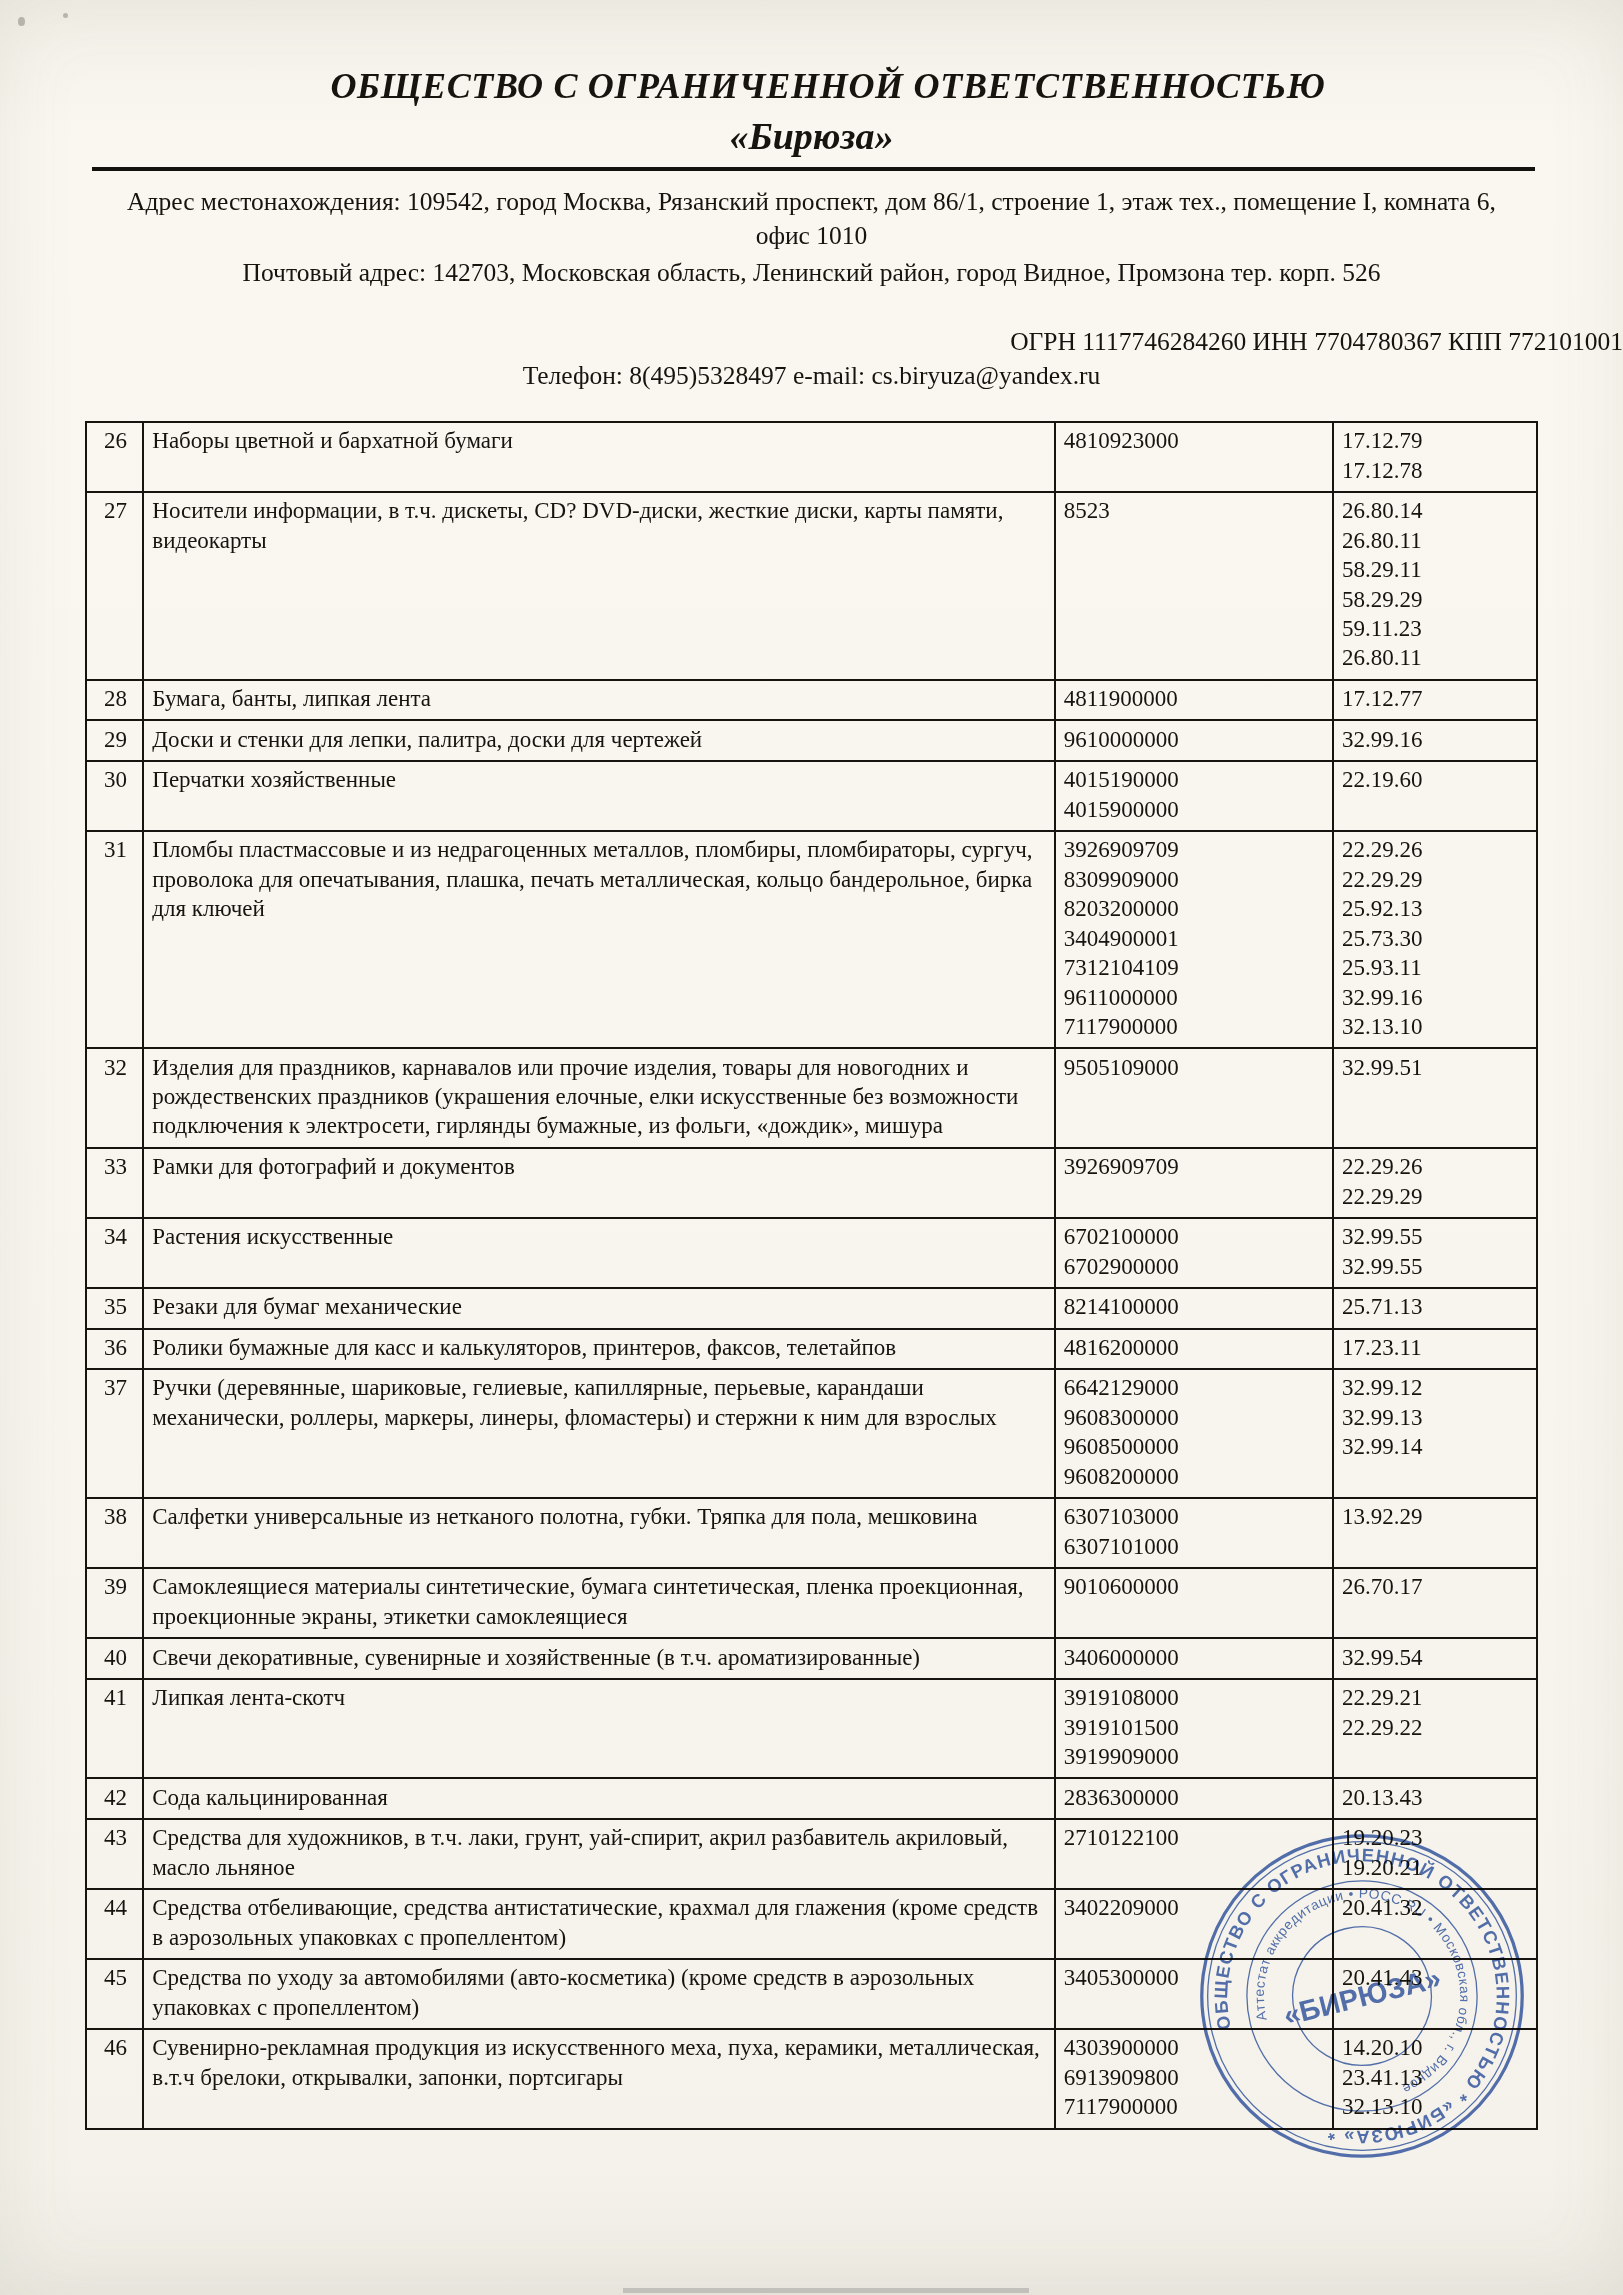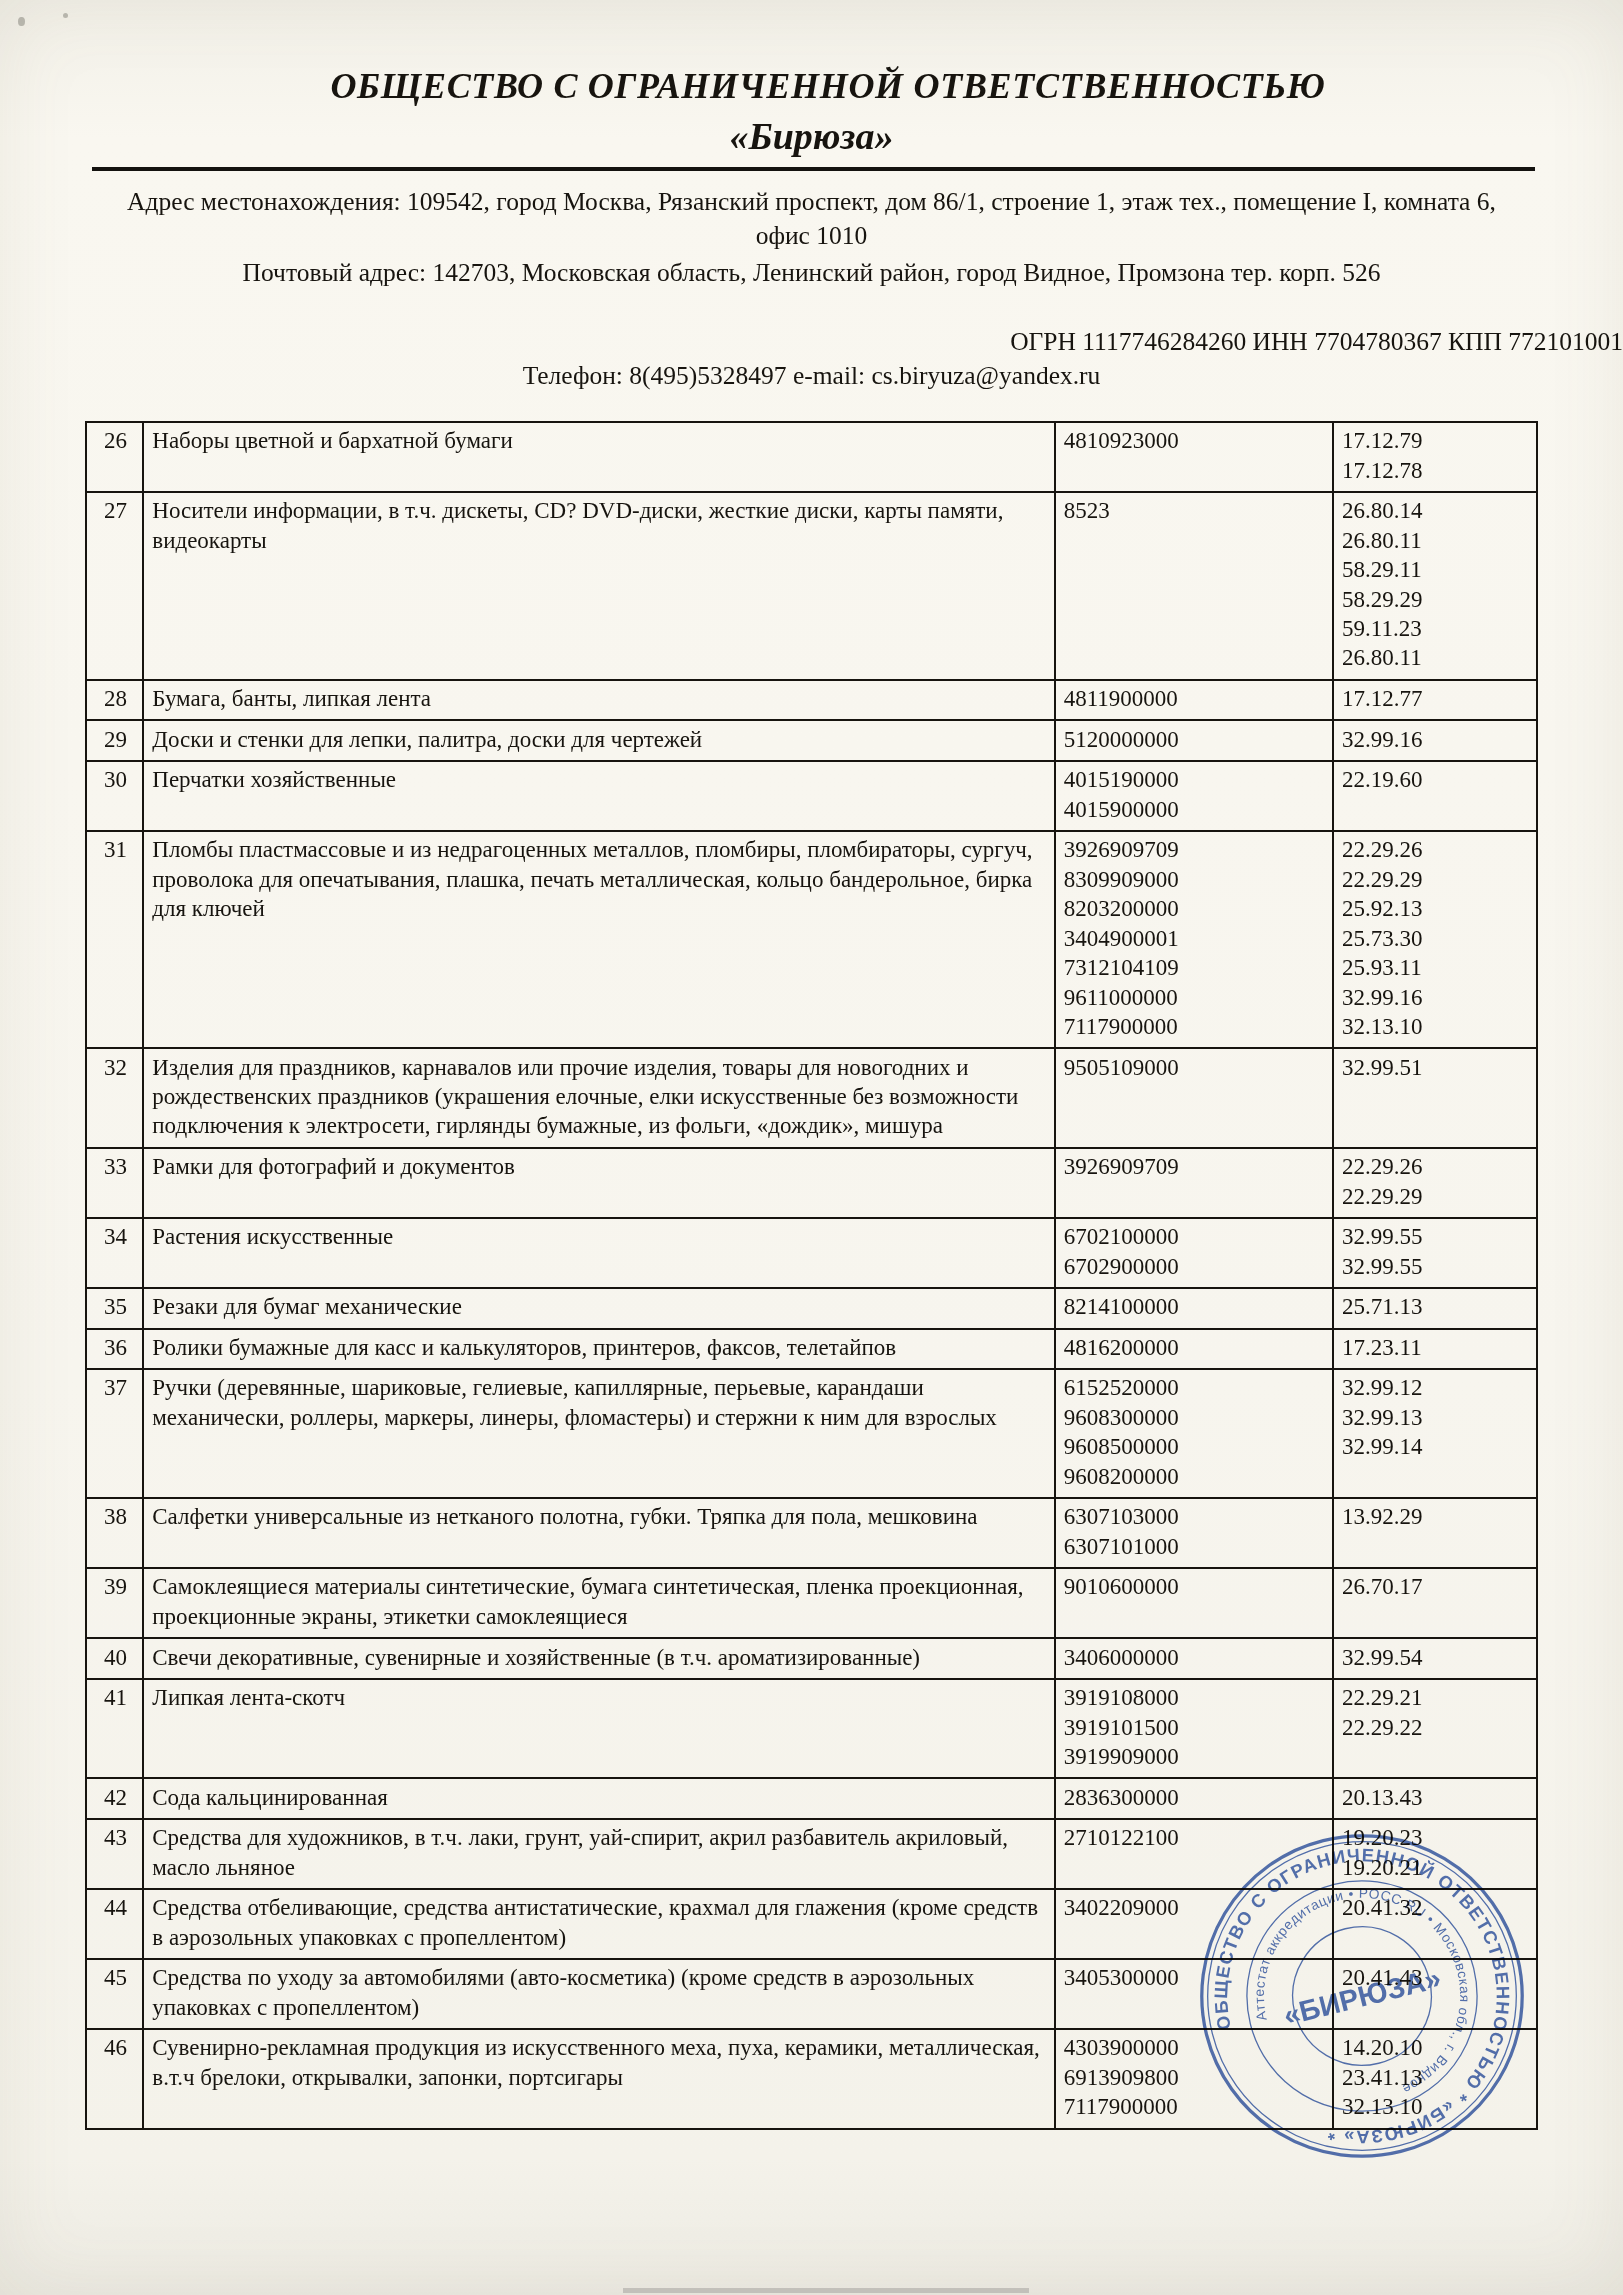--- a/index.html
+++ b/index.html
@@ -170,21 +170,21 @@
             <div>4811900000</div>
           </td>
           <td class="c-okpd">
             <div>17.12.77</div>
           </td>
         </tr>
         <tr>
           <td class="c-num">29</td>
           <td class="c-desc">Доски и стенки для лепки, палитра, доски для чертежей</td>
           <td class="c-code">
-            <div>5120000000</div>
+            <div>9610000000</div>
           </td>
           <td class="c-okpd">
             <div>32.99.16</div>
           </td>
         </tr>
         <tr>
           <td class="c-num">30</td>
           <td class="c-desc">Перчатки хозяйственные</td>
           <td class="c-code">
             <div>4015190000</div>
@@ -266,21 +266,21 @@
             <div>4816200000</div>
           </td>
           <td class="c-okpd">
             <div>17.23.11</div>
           </td>
         </tr>
         <tr>
           <td class="c-num">37</td>
           <td class="c-desc">Ручки (деревянные, шариковые, гелиевые, капиллярные, перьевые, карандаши механически, роллеры, маркеры, линеры, фломастеры) и стержни к ним для взрослых</td>
           <td class="c-code">
-            <div>6152520000</div>
+            <div>6642129000</div>
             <div>9608300000</div>
             <div>9608500000</div>
             <div>9608200000</div>
           </td>
           <td class="c-okpd">
             <div>32.99.12</div>
             <div>32.99.13</div>
             <div>32.99.14</div>
           </td>
         </tr>

